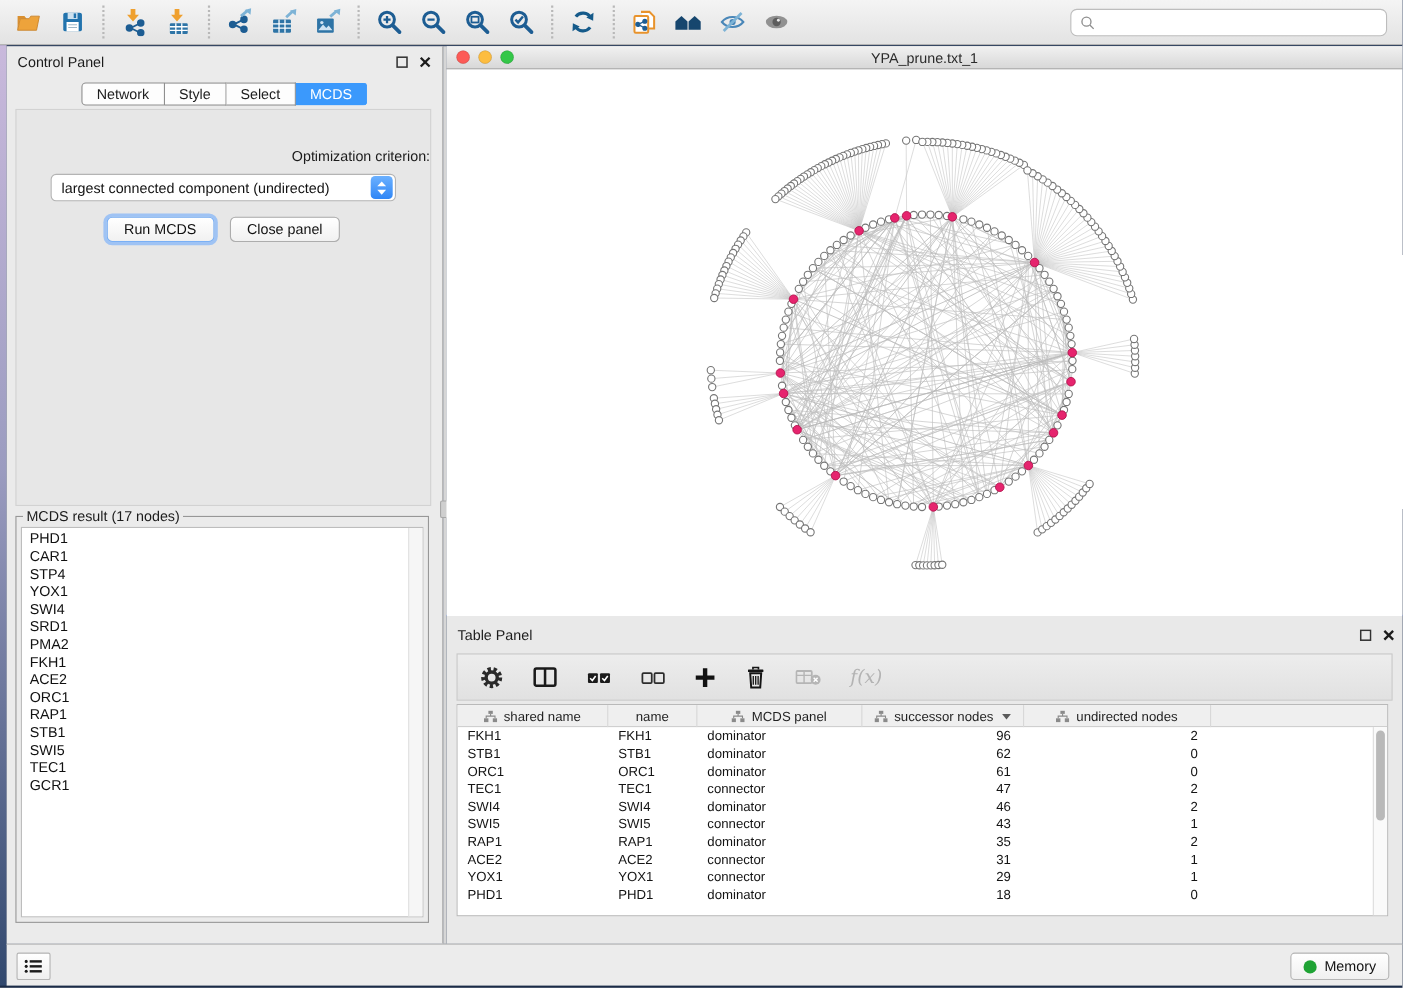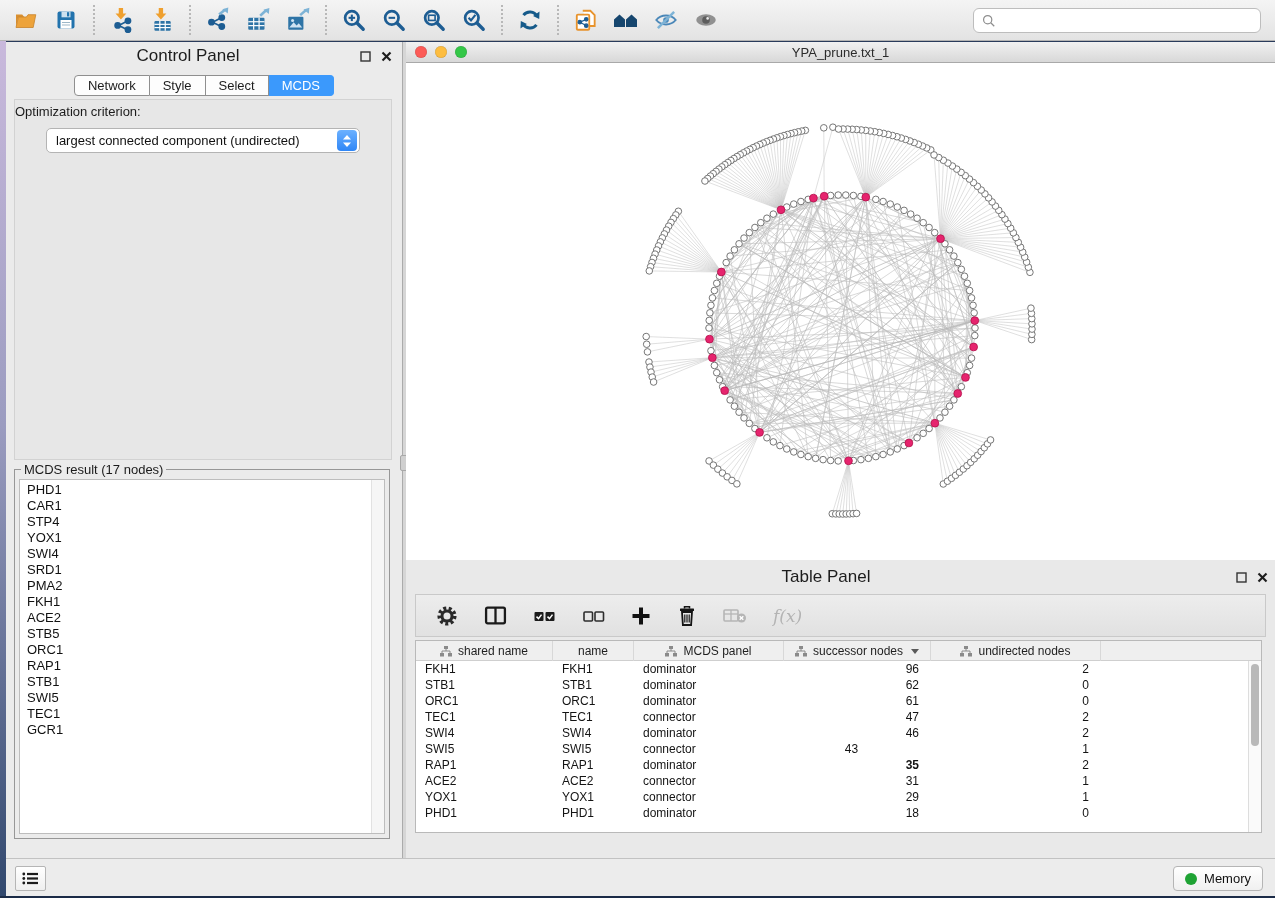--- a/index.html
+++ b/index.html
@@ -17,33 +17,33 @@
   .tb-btn { width:40px; height:36px; display:flex; align-items:center; justify-content:center; }
   .tb-sep { width:0; height:30px; border-left:2px dotted #b8b8b8; margin:0 7px; }
   .search-wrap { position:absolute; right:14px; top:8px; width:288px; height:25px;
     background:#fff; border:1px solid #bdbdbd; border-radius:6px; display:flex; align-items:center; padding:0 8px; }
   .search-wrap input { border:none; outline:none; flex:1; font-size:13px; margin-left:6px; background:transparent; }
 
   
   .control-panel { position:absolute; left:6px; top:42px; width:397px; height:816px;
     background:#ebebeb; border-right:1px solid #ababab; }
   .panel-header { position:absolute; left:0; top:0; right:0; height:28px; display:flex; align-items:center; padding:0 10px; }
-  .panel-title { font-size:17px; color:#1c1c1c; flex:1;text-align:center; }
+  .panel-title { font-size:13px; color:#1c1c1c; flex:1; }
   .win-ctl { display:flex; align-items:center; gap:10px; }
   .tabs-row { position:absolute; top:33px; left:0; right:0; display:flex; justify-content:center; }
   .tabgroup { display:inline-flex; }
   .tab { background:#fdfdfd; border:1px solid #8f8f8f; border-left:none; padding:2px 13px;
     font-size:13px; color:#1d1d1d; cursor:default; }
   .tab:first-child { border-left:1px solid #8f8f8f; border-radius:4px 0 0 4px; }
   .tab:last-child { border-radius:0 4px 4px 0; }
   .tab.active { background:#3b99fc; border-color:#3b99fc; color:#fff; }
 
   .sub-panel { position:absolute; top:57px; left:8px; right:10px; height:361px;
     background:#e7e7e7; border:1px solid #d2d2d2; }
-  .opt-label { text-align:left; font-size:13px; color:#1b1b1b; margin-top:4px; }
+  .opt-label { text-align:right; font-size:13px; color:#1b1b1b; margin-top:34px; }
   .select { width:314px; height:25px; margin:9px auto 0 auto; background:#fff; border:1px solid #b4b4b4;
     border-radius:5px; display:flex; align-items:center; overflow:hidden; }
   .select .sel-value { flex:1; font-size:13px; padding-left:9px; color:#111; white-space:nowrap; }
   .select .stepper { width:20px; height:21px; margin-right:2px; border-radius:4px;
     background:linear-gradient(#6cb1ff,#2f86f6); display:flex; align-items:center; justify-content:center; }
   .btn-row { display:flex; justify-content:center; gap:14px; margin-top:14px; }
   .btn { font-size:13px; color:#111; padding:3px 15px; background:linear-gradient(#ffffff,#f1f1f1);
     border:1px solid #adadad; border-radius:5px; }
   .btn.focused { border-color:#7ab0f5; box-shadow:0 0 0 3px rgba(100,165,255,.55); }
 
@@ -301,36 +301,39 @@
   <div class="sub-panel">
     <div class="opt-label">Optimization criterion:</div>
     <div class="select">
       <span class="sel-value">largest connected component (undirected)</span>
       <span class="stepper">
         <svg width="10" height="14" viewBox="0 0 10 14">
           <polygon points="5,1 9,5.4 1,5.4" fill="#fff"></polygon>
           <polygon points="5,13 1,8.6 9,8.6" fill="#fff"></polygon>
         </svg>
       </span>
+    </div>
+    <div class="btn-row">
+      <button class="btn focused">Run MCDS</button>
+      <button class="btn">Close panel</button>
     </div>
   </div>
   <fieldset class="mcds-box">
     <legend>MCDS result (17 nodes)</legend>
     <div class="mcds-list-wrap">
       <div class="mcds-list">
           <div class="mcds-item">PHD1</div>
           <div class="mcds-item">CAR1</div>
           <div class="mcds-item">STP4</div>
           <div class="mcds-item">YOX1</div>
           <div class="mcds-item">SWI4</div>
           <div class="mcds-item">SRD1</div>
           <div class="mcds-item">PMA2</div>
           <div class="mcds-item">FKH1</div>
           <div class="mcds-item">ACE2</div>
-          <div class="mcds-item">STB5</div>
           <div class="mcds-item">ORC1</div>
           <div class="mcds-item">RAP1</div>
           <div class="mcds-item">STB1</div>
           <div class="mcds-item">SWI5</div>
           <div class="mcds-item">TEC1</div>
           <div class="mcds-item">GCR1</div>
         </div>
       <div class="mcds-scrolltrack"></div>
     </div>
   </fieldset>
@@ -1151,28 +1154,28 @@
           <div class="td" style="width: 137px;">SWI4</div>
           <div class="td" style="width: 81px;">SWI4</div>
           <div class="td" style="width: 150px;">dominator</div>
           <div class="td num" style="width: 147px;">46</div>
           <div class="td num" style="width: 170px;">2</div>
         </div>
         <div class="tr">
           <div class="td" style="width: 137px;">SWI5</div>
           <div class="td" style="width: 81px;">SWI5</div>
           <div class="td" style="width: 150px;">connector</div>
-          <div class="td num" style="width: 147px; text-align: center;">43</div>
+          <div class="td num" style="width: 147px;">43</div>
           <div class="td num" style="width: 170px;">1</div>
         </div>
         <div class="tr">
           <div class="td" style="width: 137px;">RAP1</div>
           <div class="td" style="width: 81px;">RAP1</div>
           <div class="td" style="width: 150px;">dominator</div>
-          <div class="td num" style="width: 147px; font-weight: bold;">35</div>
+          <div class="td num" style="width: 147px;">35</div>
           <div class="td num" style="width: 170px;">2</div>
         </div>
         <div class="tr">
           <div class="td" style="width: 137px;">ACE2</div>
           <div class="td" style="width: 81px;">ACE2</div>
           <div class="td" style="width: 150px;">connector</div>
           <div class="td num" style="width: 147px;">31</div>
           <div class="td num" style="width: 170px;">1</div>
         </div>
         <div class="tr">

